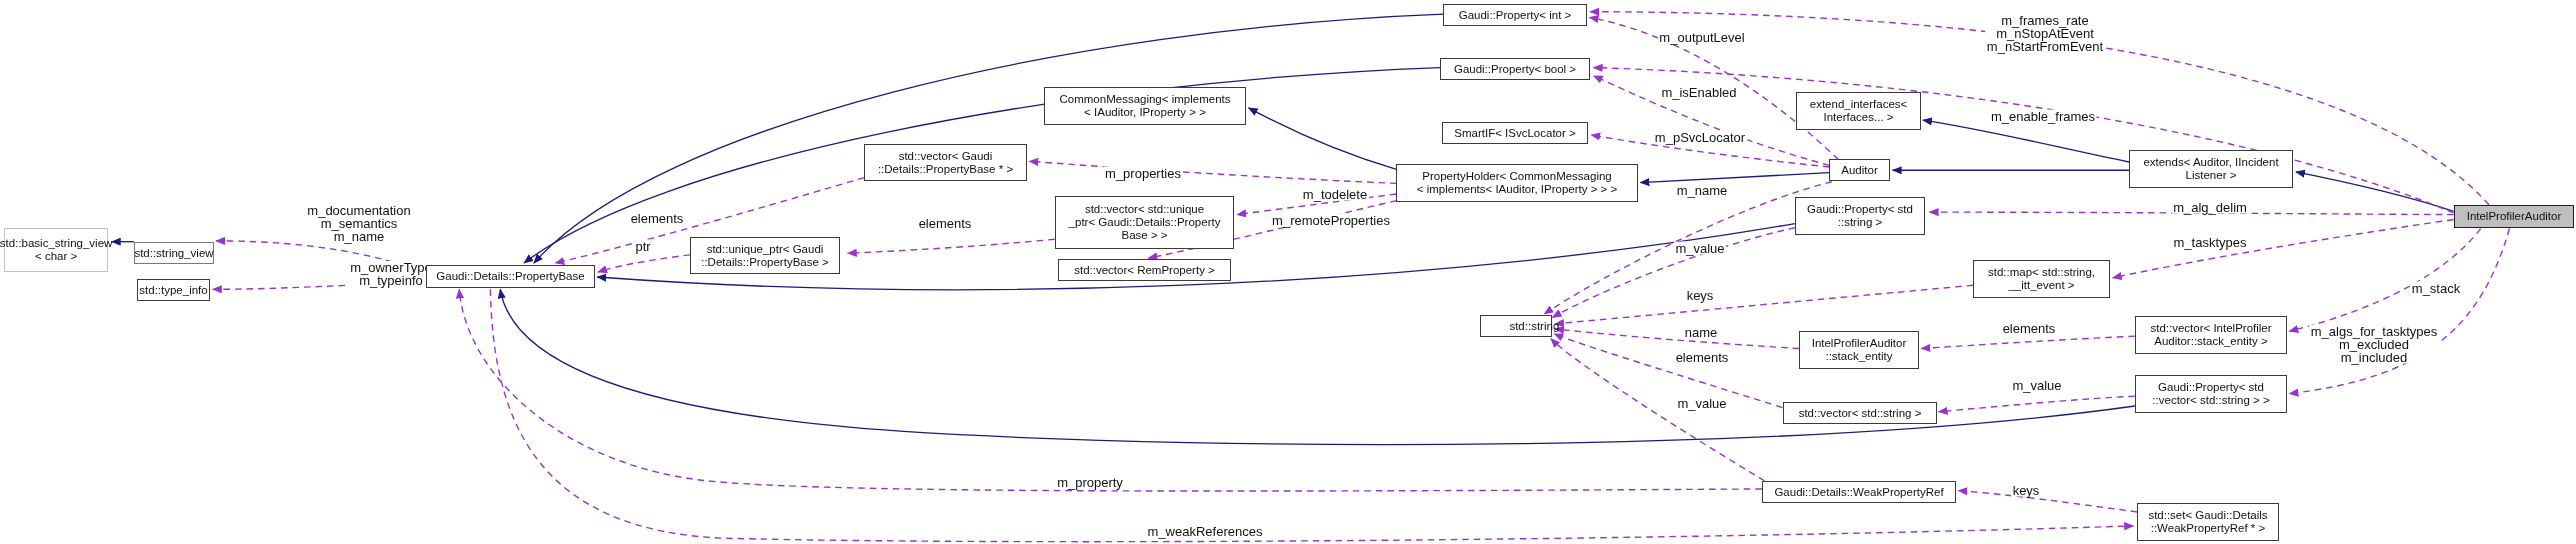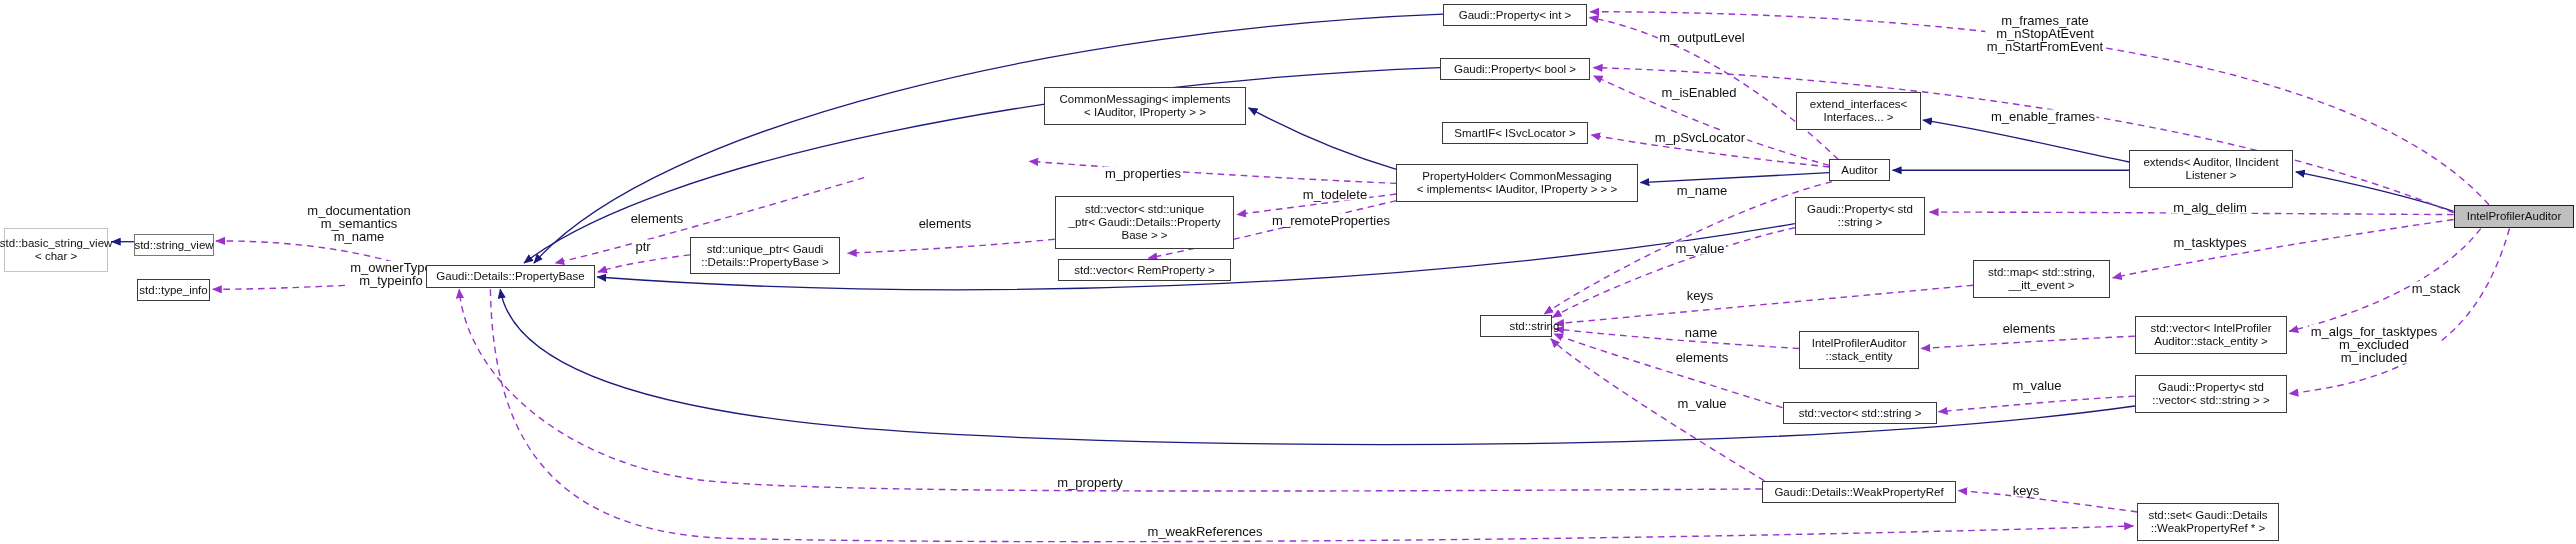--- a/index.html
+++ b/index.html
@@ -103,32 +103,36 @@
     <div class="elabel" style="left: 2210px; top: 207px;">m_alg_delim</div>
     <div class="elabel" style="left: 2210px; top: 242px;">m_tasktypes</div>
     <div class="elabel" style="left: 2436px; top: 288px;">m_stack</div>
     <div class="elabel" style="left: 2374px; top: 344px;">m_algs_for_tasktypes
 m_excluded
 m_included</div>
     <div class="node external" style="left: 4.1px; top: 228px; width: 104px; height: 44px;">
       <div>std::basic_string_view</div>
       <div>&lt; char &gt;</div>
     </div>
-    <div class="node external2" style="left: 134px; top: 234px; width: 80px; height: 22px;">
+    <div class="node external2" style="left: 134px; top: 242px; width: 80px; height: 22px;">
       <div>std::string_view</div>
     </div>
     <div class="node" style="left: 137px; top: 279px; width: 73px; height: 22px;">
       <div>std::type_info</div>
     </div>
     <div class="node" style="left: 426px; top: 265px; width: 169px; height: 23px;">
       <div>Gaudi::Details::PropertyBase</div>
     </div>
     <div class="node" style="left: 690px; top: 237px; width: 150px; height: 37px;">
       <div>std::unique_ptr&lt; Gaudi</div>
       <div>::Details::PropertyBase &gt;</div>
+    </div>
+    <div class="node" style="left: 864px; top: 144px; width: 163px; height: 37px;">
+      <div>std::vector&lt; Gaudi</div>
+      <div>::Details::PropertyBase * &gt;</div>
     </div>
     <div class="node" style="left: 1044px; top: 87px; width: 202px; height: 38px;">
       <div>CommonMessaging&lt; implements</div>
       <div>&lt; IAuditor, IProperty &gt; &gt;</div>
     </div>
     <div class="node" style="left: 1055px; top: 196px; width: 179px; height: 53px;">
       <div>std::vector&lt; std::unique</div>
       <div>_ptr&lt; Gaudi::Details::Property</div>
       <div>Base &gt; &gt;</div>
     </div>

